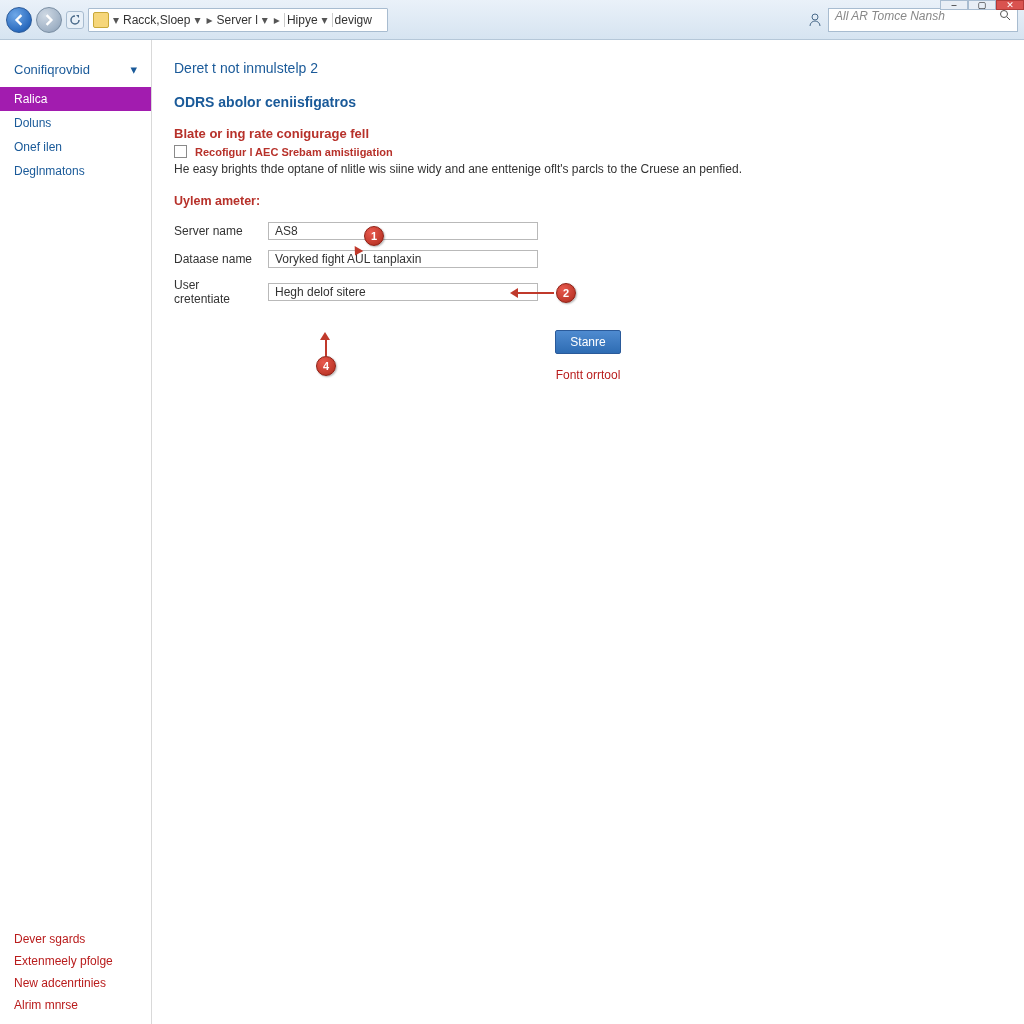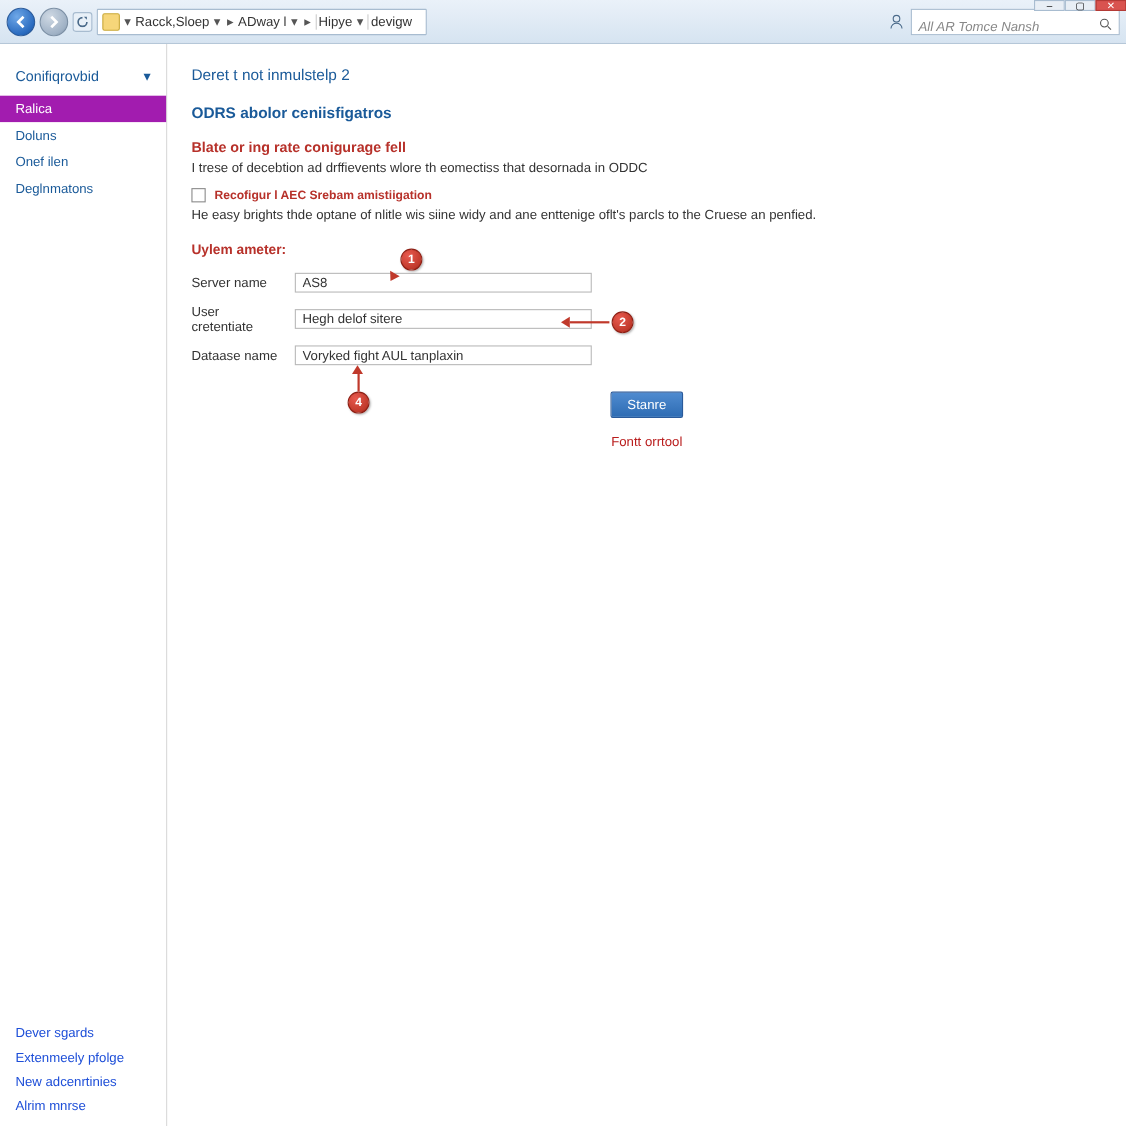--- a/index.html
+++ b/index.html
@@ -47,21 +47,21 @@
     color: #333;
   }
   .breadcrumb .folder-ico { width:16px; height:16px; background:#f6d67a; border:1px solid #c9a93a; border-radius:2px;}
   .breadcrumb .sep { color:#555; padding:0 2px; }
   .topbar .spacer { flex:1; }
   .top-icon { width:18px; height:18px; color:#4a6a8a; display:flex; align-items:center; justify-content:center;}
   .search {
     width: 190px; height: 24px;
     border: 1px solid #a8bcd0;
     background: #fff;
-    display:flex; align-items:flex-end;
+    display:flex; align-items:flex-start;
     padding: 0 6px;
     color:#888; font-style:italic;
   }
   .search .mag { margin-left:auto; color:#555;}
   .win-controls {
     position: absolute;
     top: 0; right: 0;
     display: flex;
   }
   .win-btn {
@@ -97,21 +97,21 @@
     font-size:12px;
   }
   .side-item.active {
     background:#a21caf;
     color:#fff;
   }
   .side-bottom {
     margin-top:auto;
     padding-bottom:8px;
   }
-  .side-bottom .side-item { color:#1d4ed8; padding:4px 14px; }
+  .side-bottom .side-item { color:#b91c1c; padding:4px 14px; }
   .content {
     flex:1;
     padding: 20px 22px;
     position:relative;
   }
   .page-title {
     color:#1a5a99;
     font-size:14px;
     margin-bottom:18px;
   }
@@ -217,21 +217,21 @@
         <path d="M5 1a4 4 0 1 0 4 4" stroke="#4a6a8a" fill="none" stroke-width="1.5"></path>
         <path d="M9 3 L9 0 L6 0" fill="#4a6a8a"></path>
       </svg>
   </div>
   <div class="breadcrumb">
     <span class="folder-ico"></span>
     <span class="sep">▾</span>
     <span>Racck,Sloep</span>
     <span class="sep">▾</span>
     <span class="sep">▸</span>
-    <span>ADway l</span>
+    <span>Server l</span>
     <span class="sep">▾</span>
     <span class="sep">▸</span>
     <span style="border-left:1px solid #ccc; height:14px;"></span>
     <span>Hipye</span>
     <span class="sep">▾</span>
     <span style="border-left:1px solid #ccc; height:14px;"></span>
     <span>devigw</span>
   </div>
   <div class="spacer"></div>
   <div class="top-icon">
@@ -269,41 +269,40 @@
       <div class="side-item">New adcenrtinies</div>
       <div class="side-item">Alrim mnrse</div>
     </div>
   </div>
 
   <div class="content">
     <div class="page-title">Deret t not inmulstelp 2</div>
     <div class="section-title">ODRS abolor ceniisfigatros</div>
 
     <div class="red-head">Blate or ing rate conigurage fell</div>
-    <div class="desc">I trese of decebtion ad drffievents wlore th eomectiss that desornada in ODDC</div>
 
     <div class="chk-row">
       <div class="chk"></div>
       <div class="chk-label">Recofigur l AEC Srebam amistiigation</div>
     </div>
     <div class="note">He easy brights thde optane of nlitle wis siine widy and ane enttenige oflt's parcls to the Cruese an penfied.</div>
 
     <div class="param-head">Uylem ameter:</div>
 
     <div class="field-row">
       <div class="field-label">Server name</div>
       <input class="field-input" value="AS8" style="">
     </div>
     <div class="field-row">
+      <div class="field-label">Dataase name</div>
+      <input class="field-input" value="Voryked fight AUL tanplaxin" style="">
+    </div>
+    <div class="field-row">
       <div class="field-label">User cretentiate</div>
       <input class="field-input" value="Hegh delof sitere" style="">
-    </div>
-    <div class="field-row">
-      <div class="field-label">Dataase name</div>
-      <input class="field-input" value="Voryked fight AUL tanplaxin" style="">
     </div>
 
     <div class="btn-row">
       <button class="btn-primary">Stanre</button>
       <span class="btn-link">Fontt orrtool</span>
     </div>
 
     <div class="callout" style="left:212px; top:186px;">1</div>
     <div class="arrow-head" style="left:200px; top:208px; transform:rotate(30deg);"></div>
 

